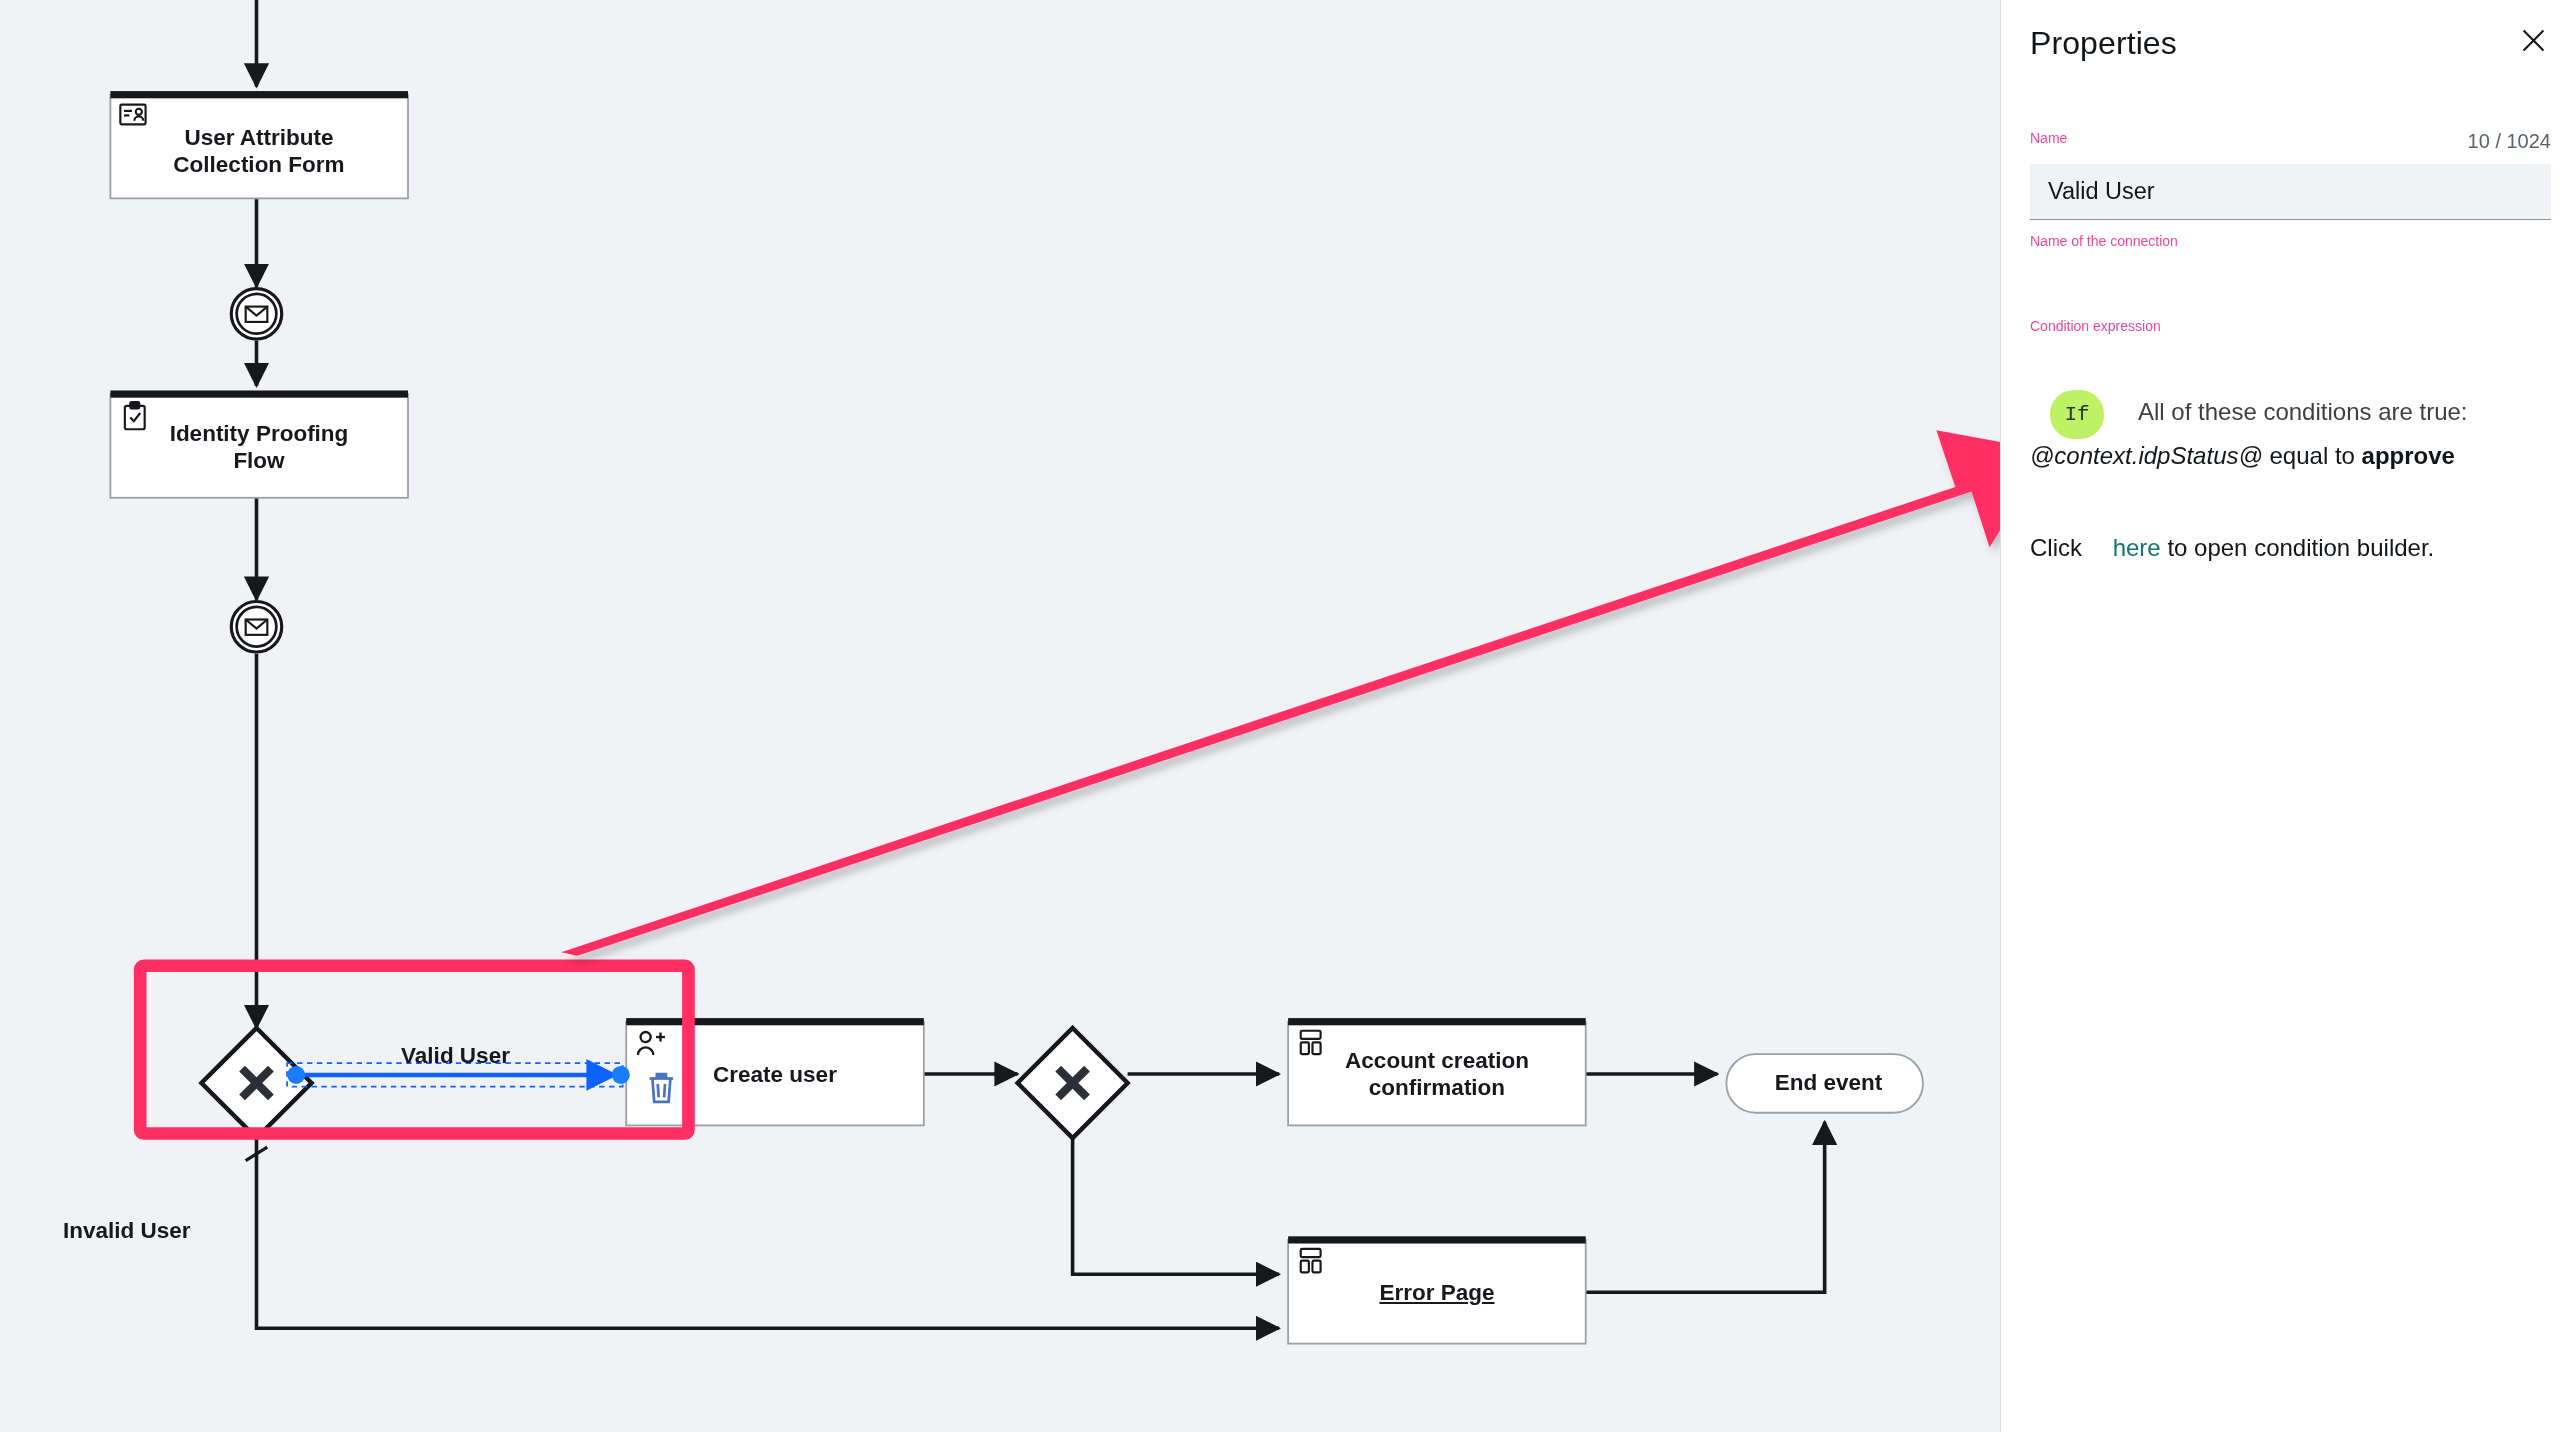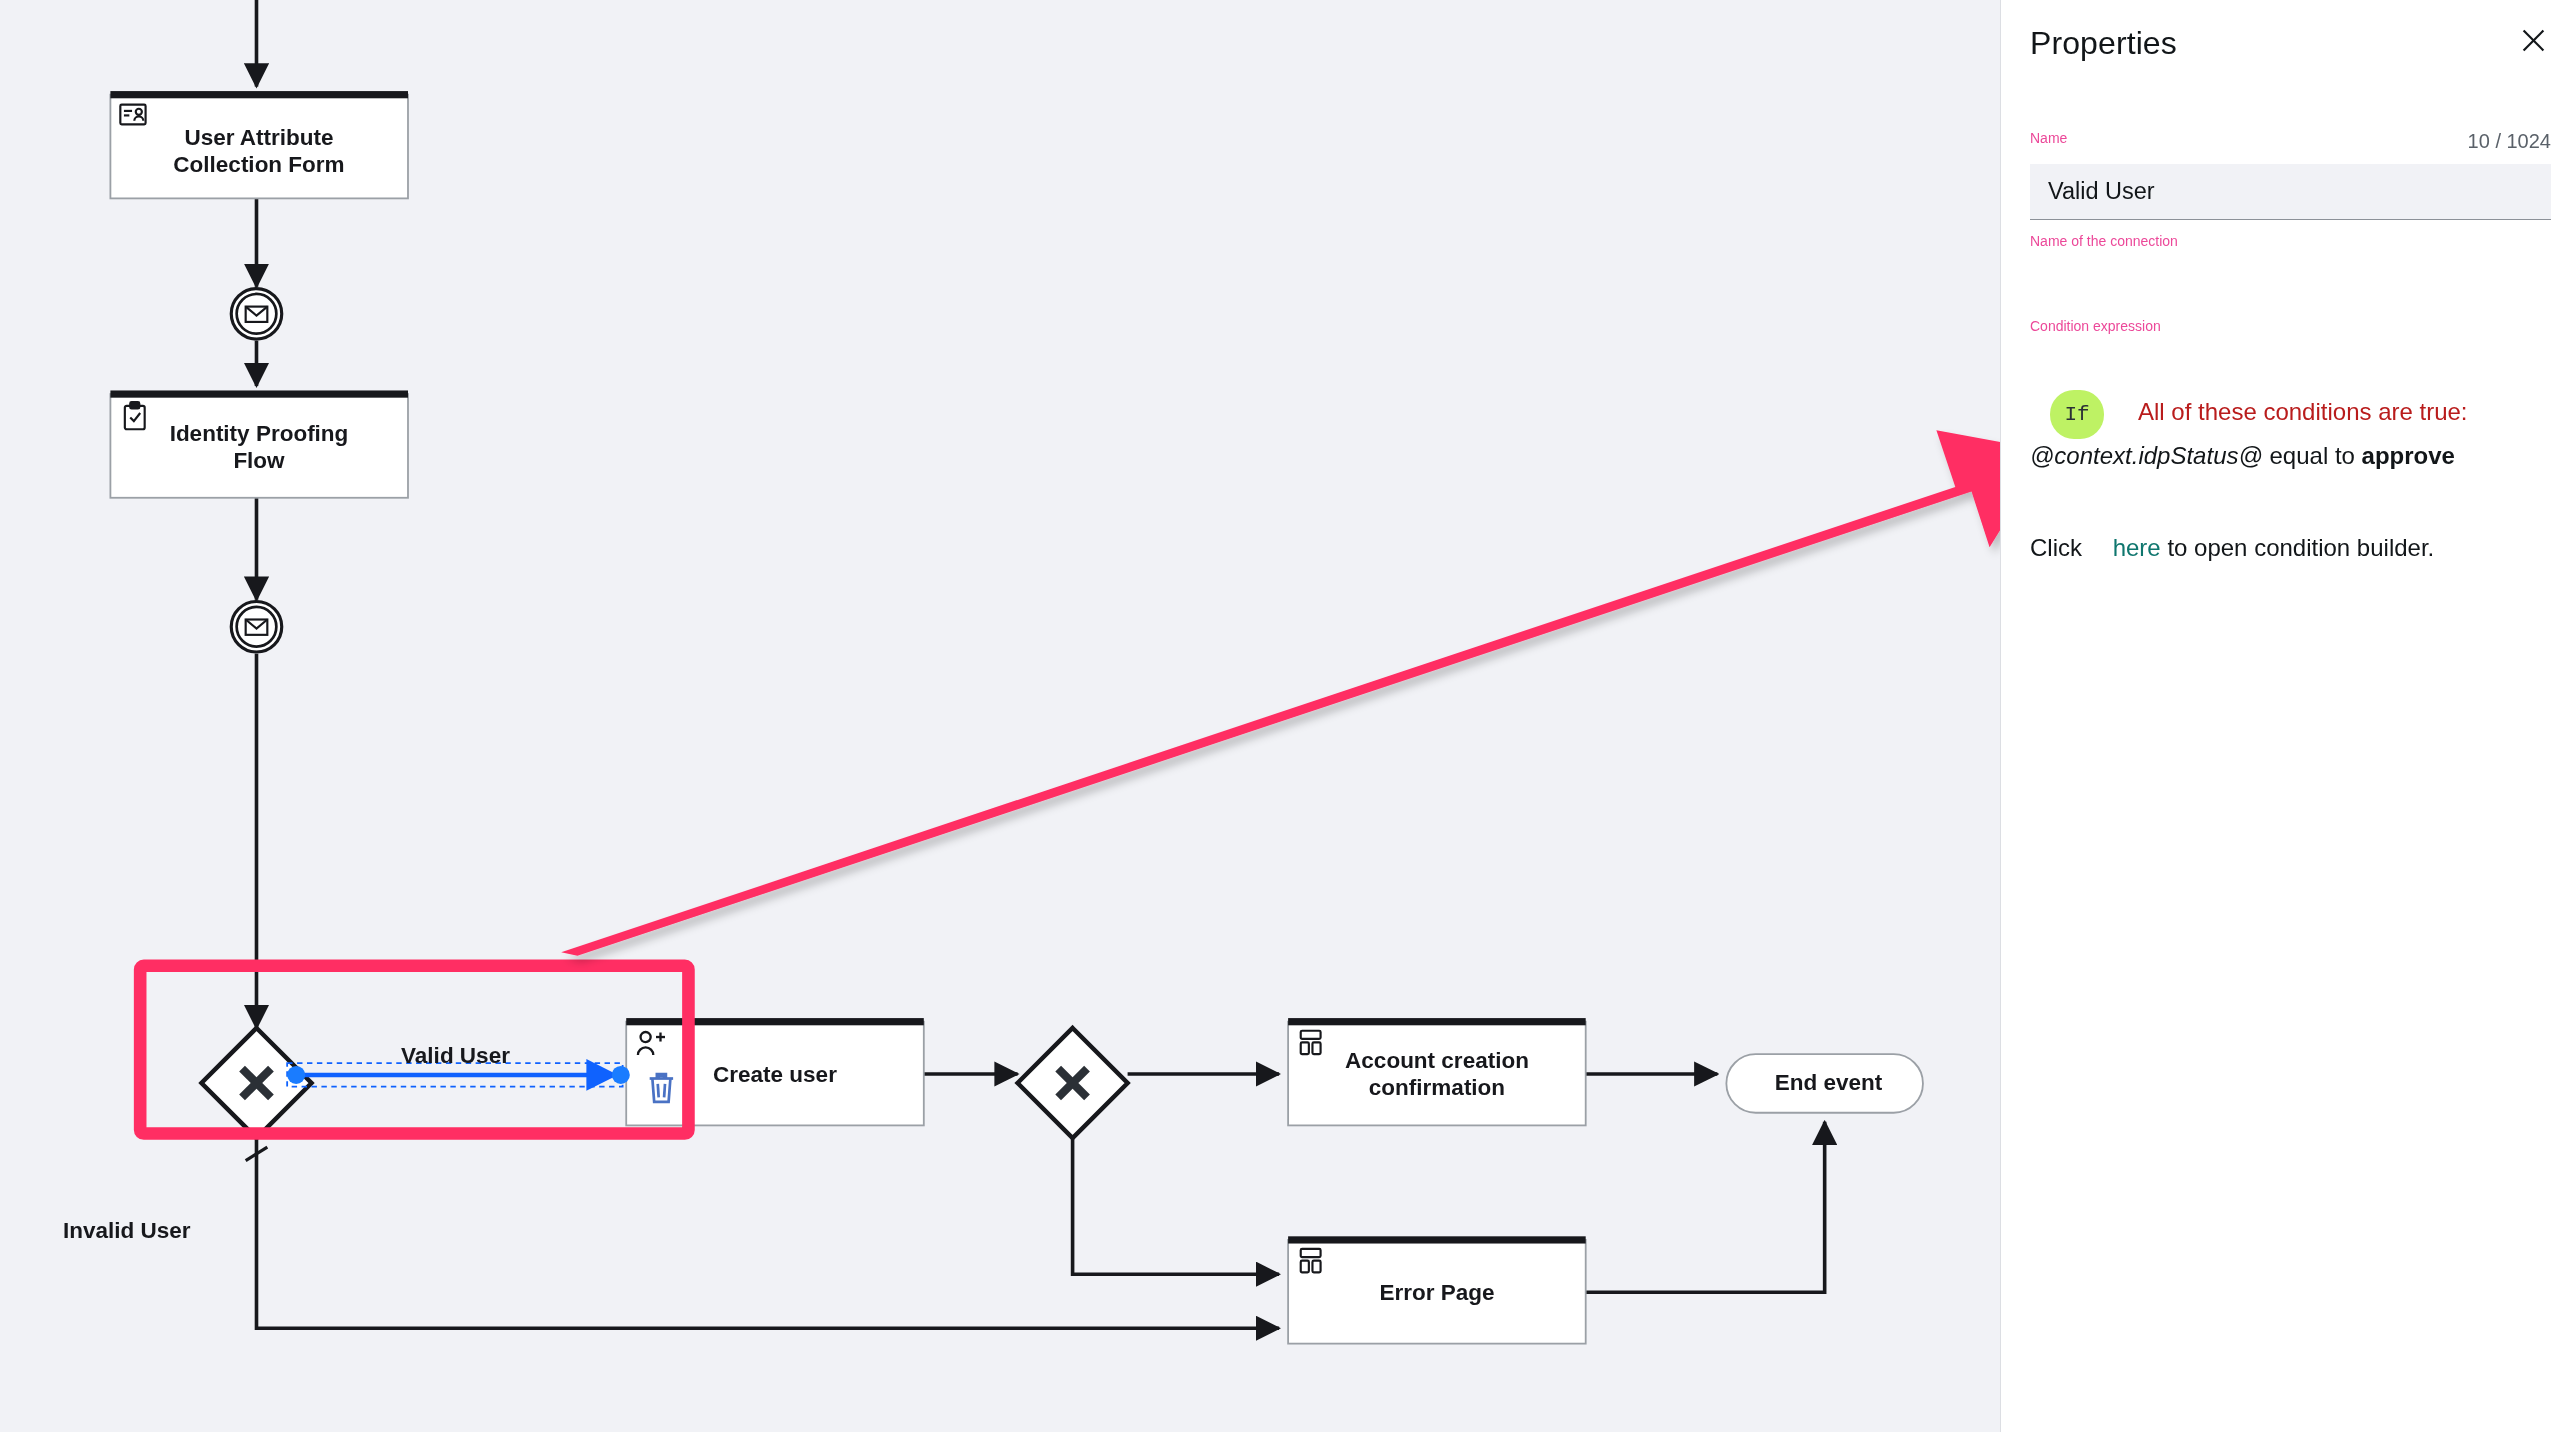--- a/index.html
+++ b/index.html
@@ -66,21 +66,21 @@
   #if-badge {
     position: absolute; left: 49px; top: 390px;
     width: 54px; height: 49px;
     background: #bef264; border-radius: 24px;
     display: flex; align-items: center; justify-content: center;
     font-family: "Liberation Mono", monospace;
     font-size: 21px; color: #2b3036;
   }
   #cond-line1 {
     position: absolute; left: 137px; top: 398px;
-    font-size: 24px; color: #b91c1c;
+    font-size: 24px; color: #404040;
   }
   #cond-line2 {
     position: absolute; left: 29px; top: 442px;
     font-size: 24px; color: #121619; white-space: nowrap;
   }
   #cond-line2 .var { font-style: italic; }
   #cond-line2 .val { font-weight: 700; }
 
   #builder-line {
     position: absolute; left: 29px; top: 534px;
@@ -248,21 +248,21 @@
 Collection Form</div>
 
     <div class="node-label" style="left:128px;top:420px;width:262px;font-size:22.5px;">Identity Proofing
 Flow</div>
 
     <div class="node-label" style="left:644px;top:1061px;width:262px;font-size:22.5px;">Create user</div>
 
     <div class="node-label" style="left:1306px;top:1047px;width:262px;font-size:22.5px;">Account creation
 confirmation</div>
 
-    <div class="node-label" style="left:1306px;top:1279px;width:262px;font-size:22.5px;">Error Page</div>
+    <div class="node-label" style="left:1306px;top:1279px;width:262px;font-size:22.5px;text-decoration:underline;">Error Page</div>
 
     <div class="node-label" style="left:1726px;top:1069px;width:197px;font-size:22.5px;padding-left:8px;">End event</div>
 
     <div class="node-label" style="left:352px;top:1042px;width:207px;font-size:22.5px;">Valid User</div>
 
     <div class="node-label" style="left:63px;top:1217px;width:198px;font-size:22.5px;text-align:left;">Invalid User</div>
   </div>
 
   <svg id="annot" width="2576" height="1432" xmlns="http://www.w3.org/2000/svg" viewBox="0 0 2856 1588">
     <defs>

